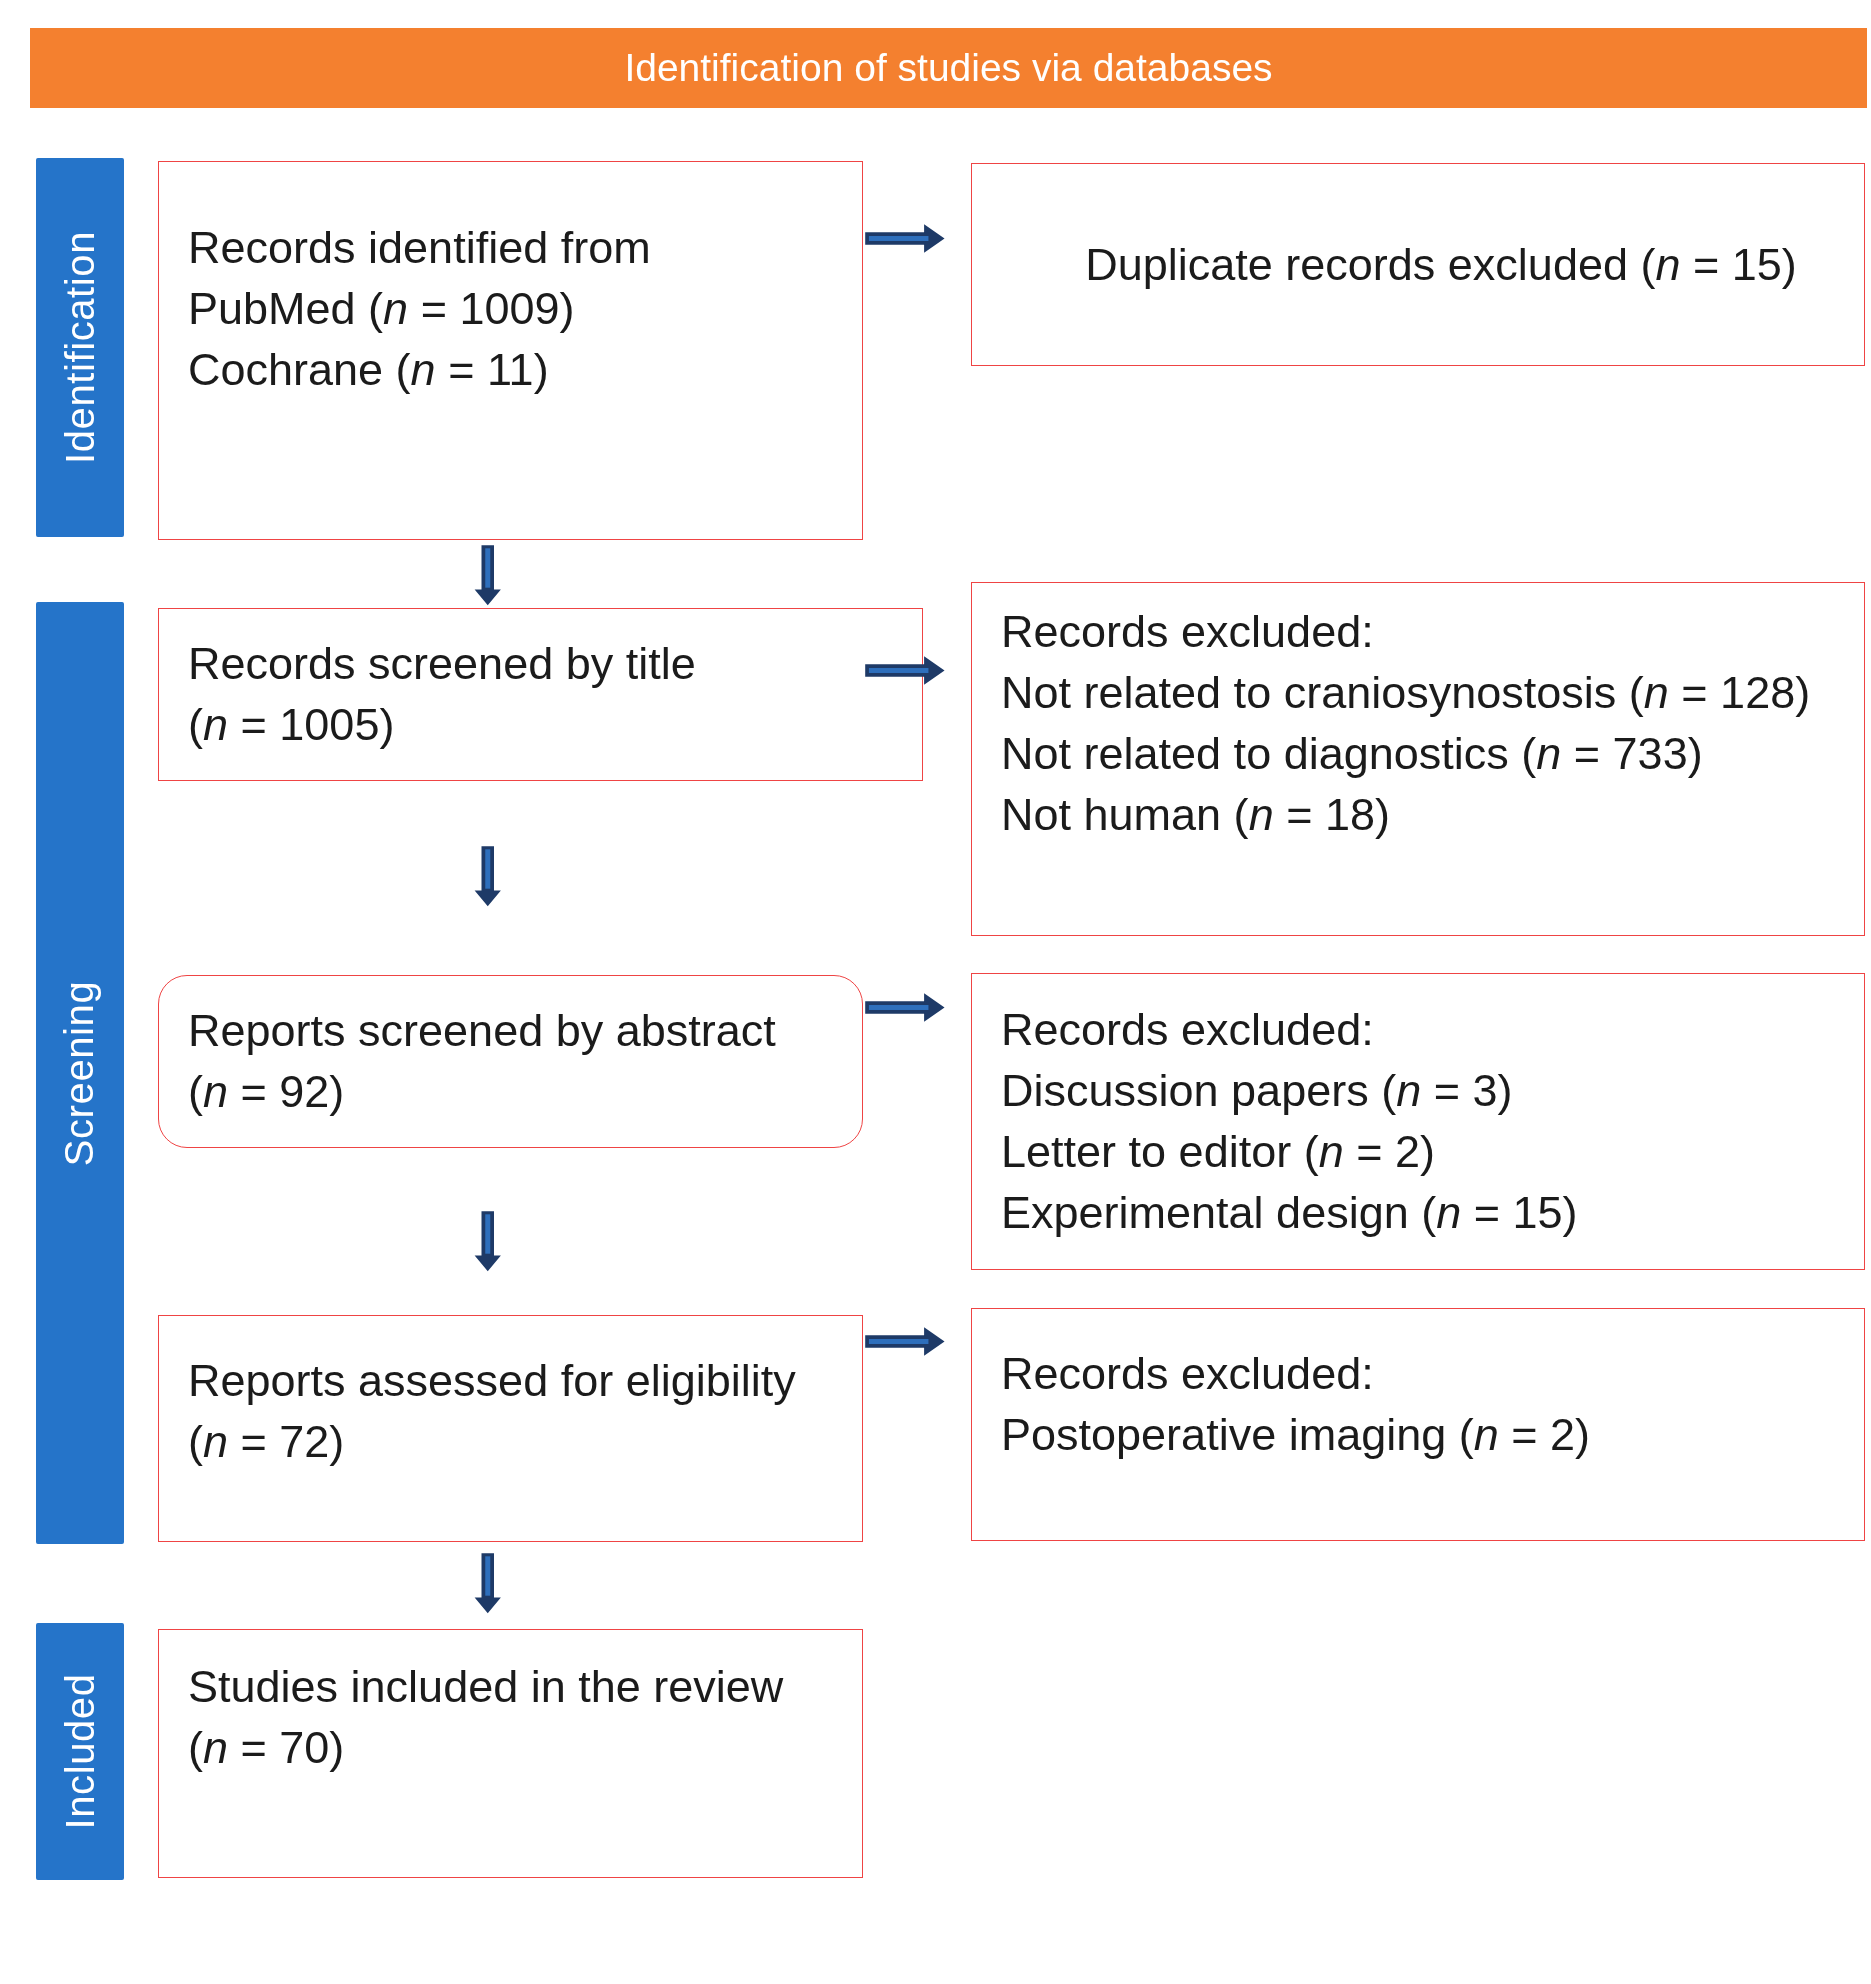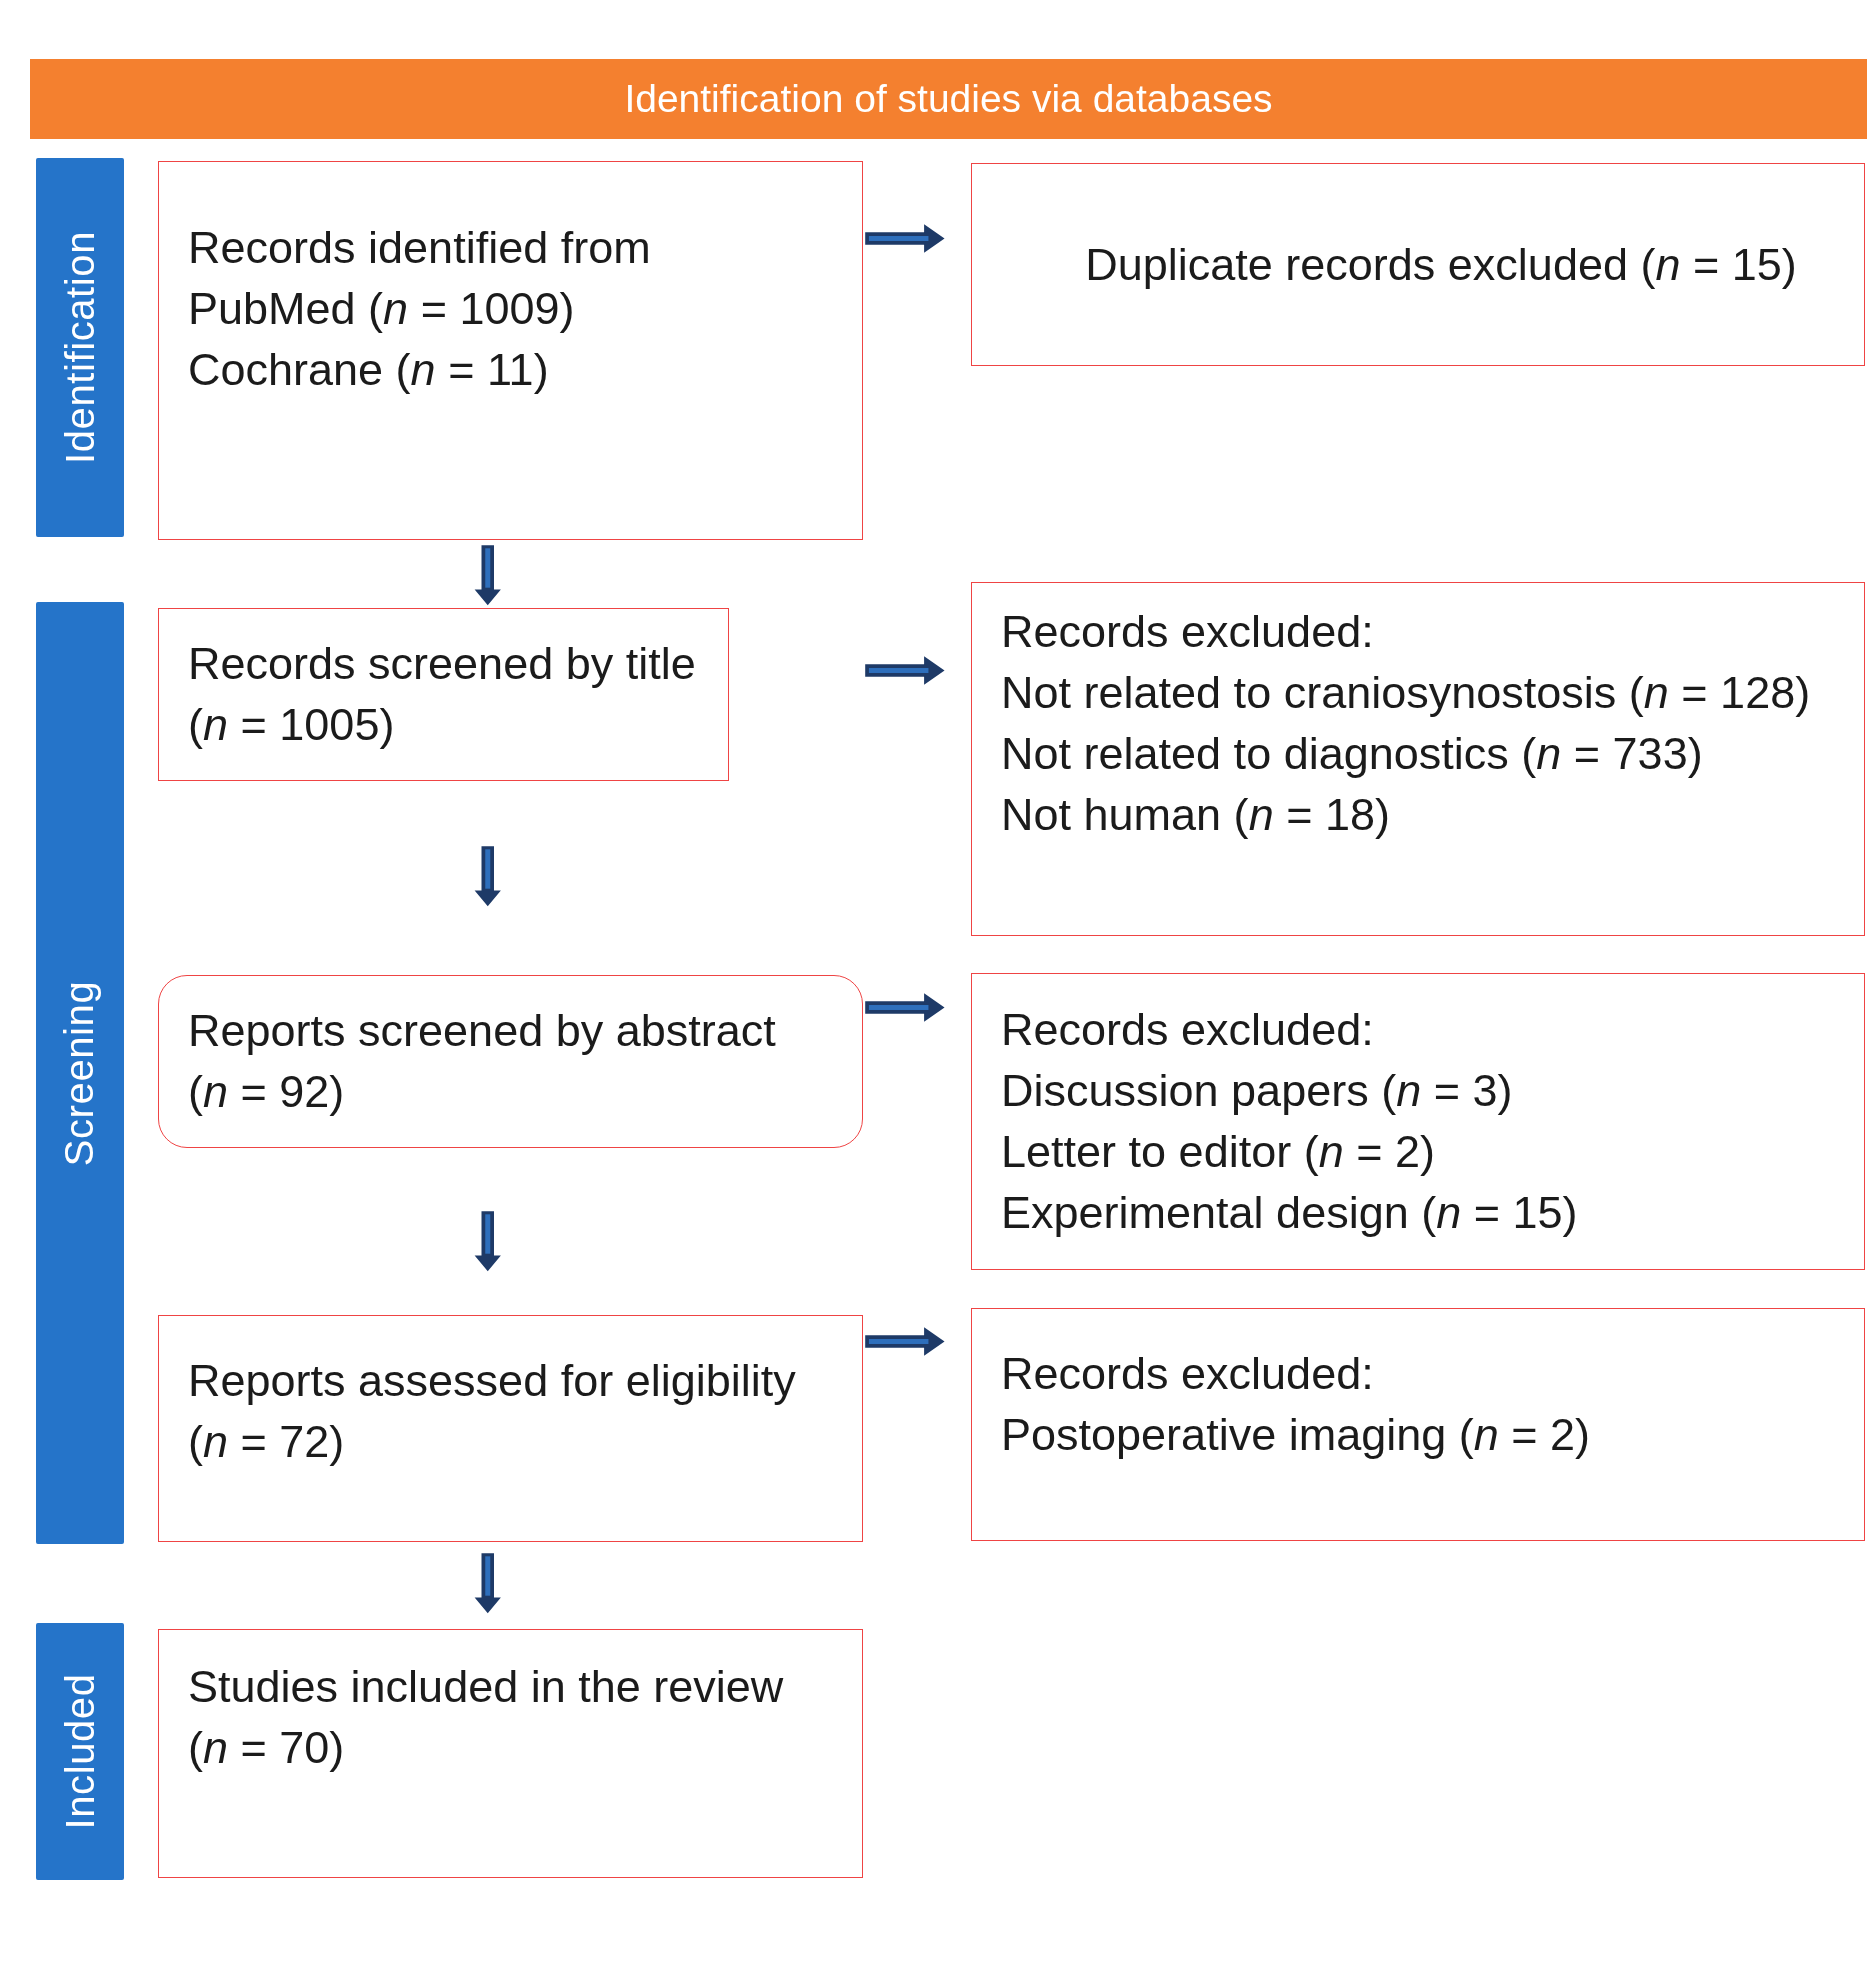--- a/index.html
+++ b/index.html
@@ -11,21 +11,20 @@
     font-family: "Liberation Sans", sans-serif;
     color: #1B1B1B;
   }
   .banner {
     position: absolute;
     left: 30px; top: 27.5px; width: 1837px; height: 80px;
     background: #F4802F;
     color: #ffffff;
     display: flex; align-items: center; justify-content: center;
     font-size: 39px;
-    margin-top: 31px;
   }
   .stage {
     position: absolute;
     left: 36px; width: 88px;
     background: #2574C9;
     color: #ffffff;
     display: flex; align-items: center; justify-content: center;
     border-radius: 1.9px;
   }
   .stage span {
@@ -73,21 +72,21 @@
   <div class="box" style="left:158px; top:161px; width:705px; height:379px; padding:55px 12.5px 0 29px;">
     <div class="line">Records identified from</div>
     <div class="line">PubMed (<i>n</i> = 1009)</div>
     <div class="line">Cochrane (<i>n</i> = 11)</div>
   </div>
 
   <div class="box center-box" style="left:971px; top:163px; width:894px; height:203px;">
     <div class="line">Duplicate records excluded (<i>n</i> = 15)</div>
   </div>
 
-  <div class="box" style="left:158px; top:608px; width:571px; height:173px; padding:24px 12.5px 0 29px;">
+  <div class="box" style="left:158px; top:608px; width:765px; height:173px; padding:24px 12.5px 0 29px;">
     <div class="line">Records screened by title</div>
     <div class="line">(<i>n</i> = 1005)</div>
   </div>
 
   <div class="box" style="left:971px; top:582px; width:894px; height:354px; padding:17.5px 12.5px 0 29px;">
     <div class="line">Records excluded:</div>
     <div class="line">Not related to craniosynostosis (<i>n</i> = 128)</div>
     <div class="line">Not related to diagnostics (<i>n</i> = 733)</div>
     <div class="line">Not human (<i>n</i> = 18)</div>
   </div>

